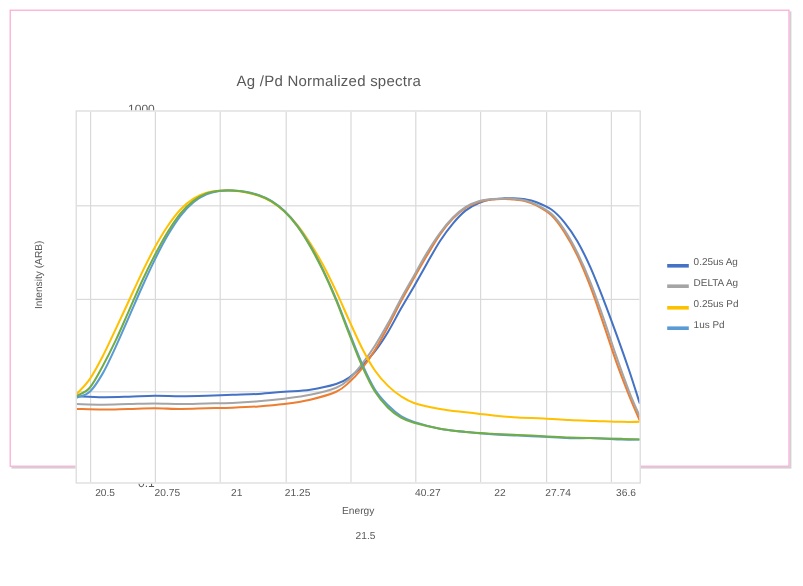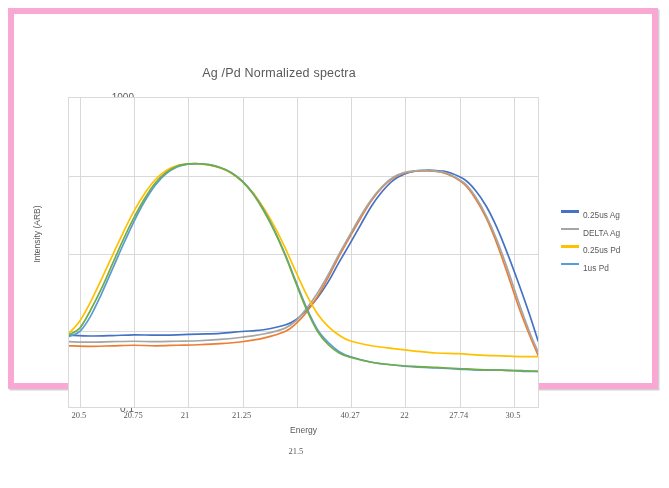--- a/index.html
+++ b/index.html
@@ -1,52 +1,52 @@
 <!DOCTYPE html>
 <html><head>
 <meta charset="utf-8">
 <style>
   html,body{margin:0;padding:0;background:#ffffff;}
   body{width:669px;height:488px;font-family:"Liberation Sans",sans-serif;overflow:hidden;}
   #chart-frame{
     position:absolute;left:8px;top:8px;width:650px;height:381px;
-    background:#ffffff;border:6px solid #f9a8d4;box-sizing:border-box;
+    background:#ffffff;border:1px solid #f9a8d4;box-sizing:border-box;
     box-shadow:1.5px 1.5px 0 rgba(0,0,0,0.18);
   }
   #chart-title{
     position:absolute;left:0;top:52px;width:530px;text-align:center;
     font-size:12.5px;color:#595959;letter-spacing:0.2px;
   }
   #plot-wrap{position:absolute;left:0;top:0;width:650px;height:465px;}
   #plot-area{
     position:absolute;left:54px;top:83px;width:471px;height:311px;
     border:1px solid #d9d9d9;border-right:1px solid #d9d9d9;box-sizing:border-box;
     background:#ffffff;overflow:hidden;
   }
   .gridline-h{position:absolute;left:0;width:100%;height:1px;background:#d9d9d9;}
   .gridline-v{position:absolute;top:0;height:100%;width:1px;background:#d9d9d9;}
   #svg-lines{position:absolute;left:0;top:0;width:100%;height:100%;}
   .ytick{
     position:absolute;right:530px;text-align:right;width:40px;
     font-size:10px;color:#595959;transform:translateY(-50%);
   }
   .xtick{
-    position:absolute;top:396px;text-align:center;width:44px;
-    font-size:8.5px;color:#595959;transform:translateX(-22px);font-family:Liberation Serif, serif;
+    position:absolute;top:396px;text-align:right;width:44px;
+    font-size:8.5px;color:#595959;transform:translateX(-22px);
   }
   #ylabel{
     position:absolute;left:-32px;top:215px;width:110px;text-align:center;
     font-size:8.5px;color:#595959;transform:rotate(-90deg);
   }
   #xlabel{
     position:absolute;left:54px;top:411px;width:471px;text-align:center;
     font-size:8.5px;color:#595959;
   }
   #legend{position:absolute;left:547px;top:196px;width:104px;}
-  .legend-row{display:flex;align-items:flex-start;height:17.5px;}
+  .legend-row{display:flex;align-items:flex-end;height:17.5px;}
   .legend-swatch{width:18px;height:2.6px;margin-right:4px;flex:0 0 18px;}
   .legend-label{font-size:8.3px;color:#595959;white-space:nowrap;}
 </style>
 </head>
 <body>
 
 <div id="chart-frame">
 
   <div id="chart-title">Ag /Pd Normalized spectra</div>
 
@@ -64,21 +64,21 @@
       </div>
     <div id="xtick-holder">
         <div class="xtick" style="left: 64.8525px;">20.5</div>
         <div class="xtick" style="left: 119.115px;">20.75</div>
         <div class="xtick" style="left: 171px;">21</div>
         <div class="xtick" style="left: 227.641px;">21.25</div>
         <div class="xtick" style="left: 281.903px; margin-top: 36px;">21.5</div>
         <div class="xtick" style="left: 336.166px;">40.27</div>
         <div class="xtick" style="left: 390.429px;">22</div>
         <div class="xtick" style="left: 444.691px;">27.74</div>
-        <div class="xtick" style="left: 498.954px;">30.5</div>
+        <div class="xtick" style="left: 498.954px;">36.6</div>
       </div>
 
     <div id="plot-area">
         <div class="gridline-v" style="left: 444.954px;"></div>
         <div class="gridline-v" style="left: 390.691px;"></div>
         <div class="gridline-v" style="left: 336.429px;"></div>
         <div class="gridline-v" style="left: 282.166px;"></div>
         <div class="gridline-v" style="left: 227.903px;"></div>
         <div class="gridline-v" style="left: 173.641px;"></div>
         <div class="gridline-v" style="left: 119.378px;"></div>

